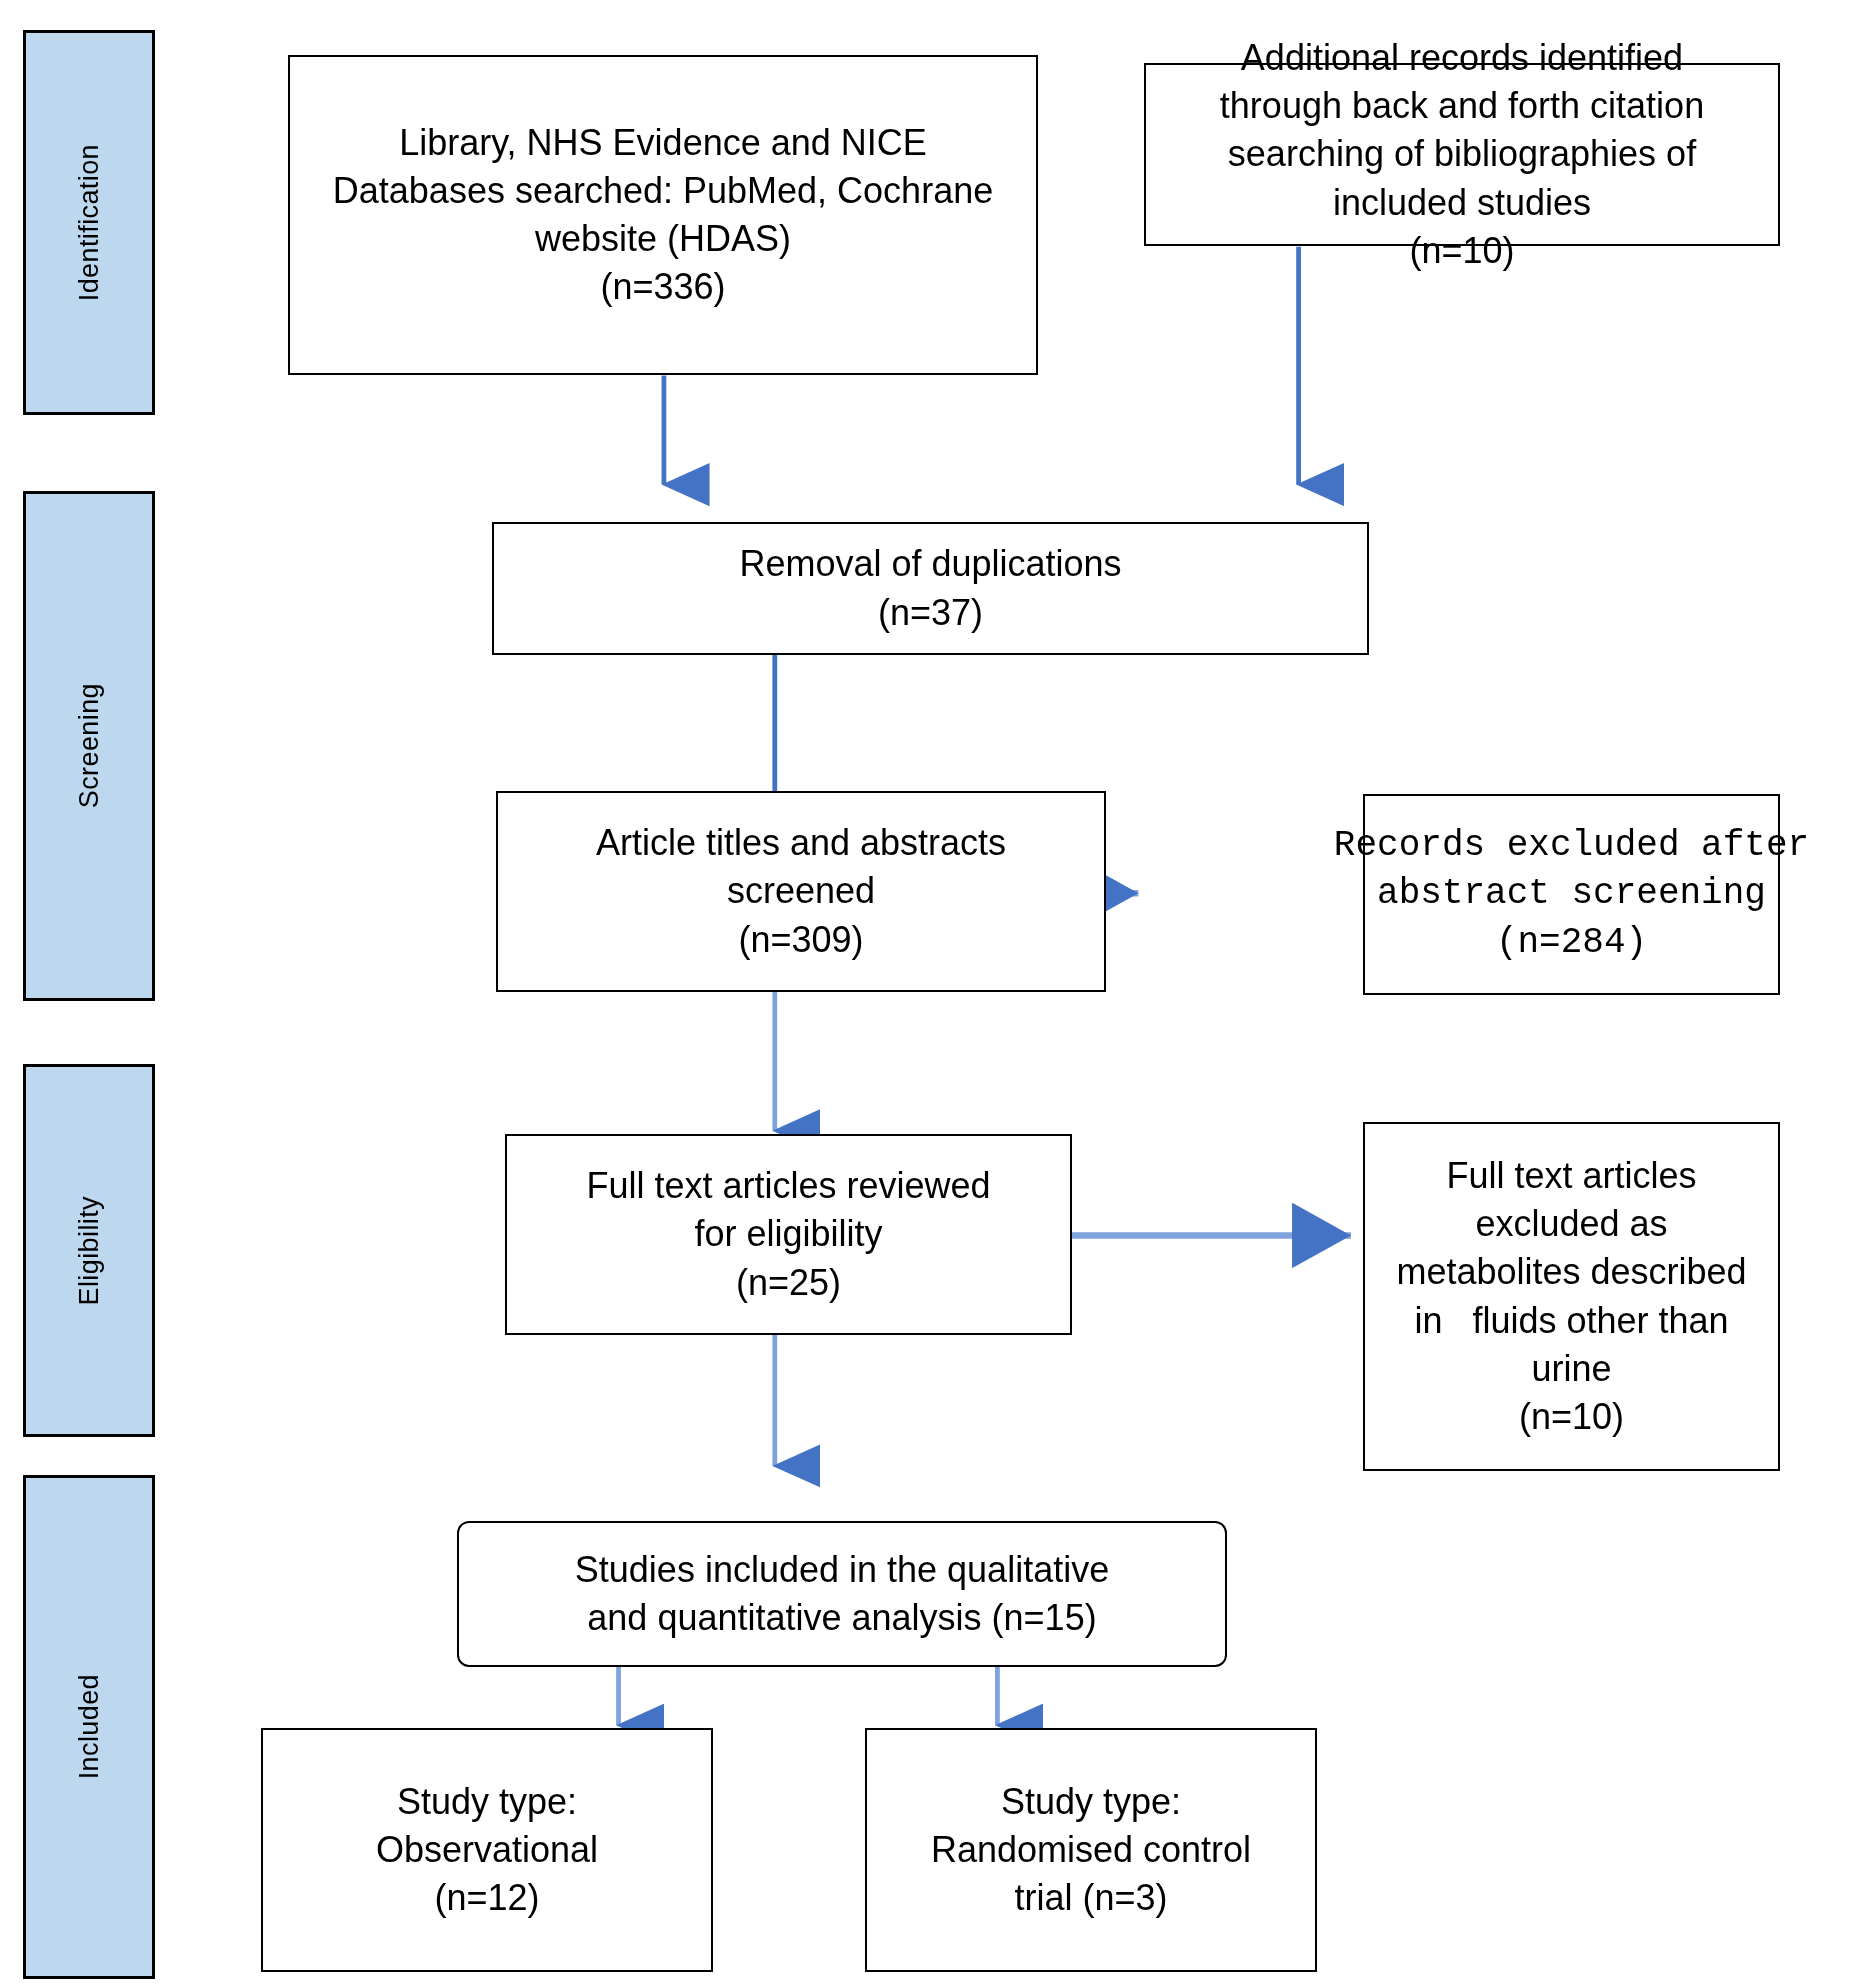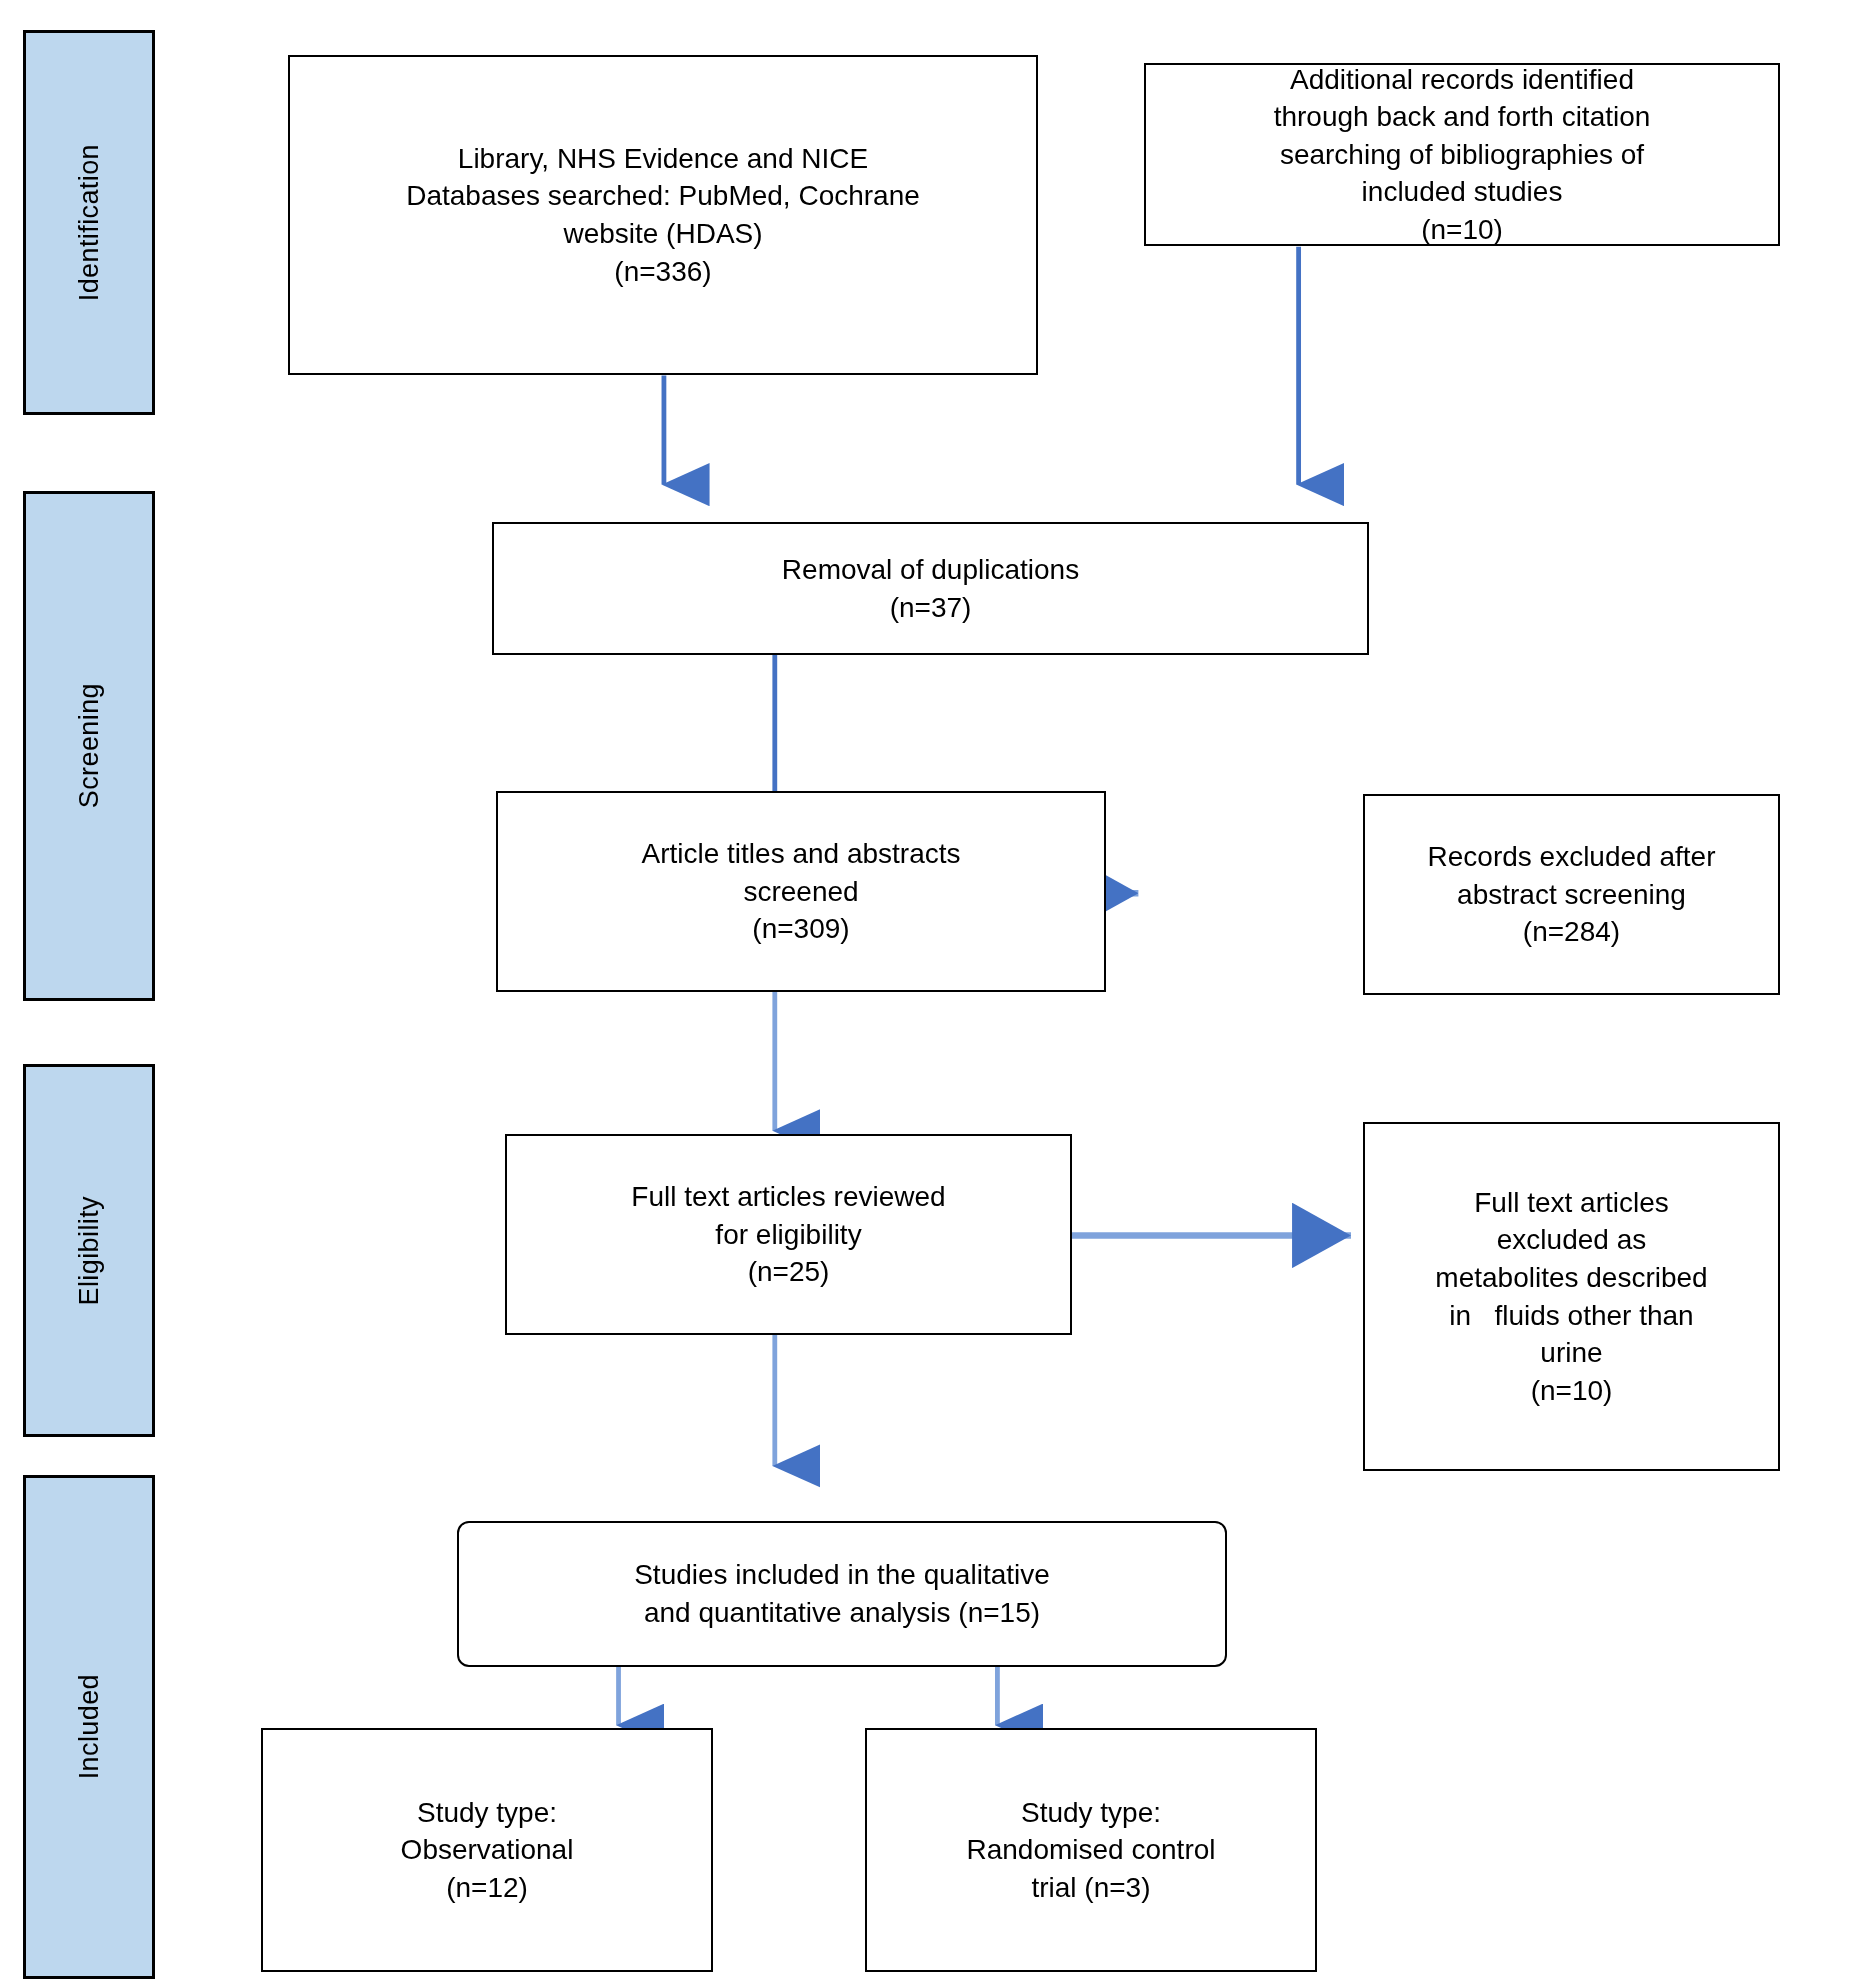--- a/index.html
+++ b/index.html
@@ -50,21 +50,21 @@
     border: 2.6px solid #000000;
     box-sizing: border-box;
     display: flex;
     flex-direction: column;
     align-items: center;
     justify-content: center;
     text-align: center;
     padding: 4.4px 9.6px;
   }
   .node .line {
-    font-size: 28px;
+    font-size: 36px;
     line-height: 1.34;
     white-space: pre;
     color: #000000;
   }
 
   
   #connectors {
     position: absolute;
     left: 0; top: 0;
     width: 1870px;
@@ -141,21 +141,21 @@
     <div class="line">Removal of duplications</div>
     <div class="line">(n=37)</div>
   </div>
 
   <div class="node" style="left:496px; top:791px; width:610px; height:201px;">
     <div class="line">Article titles and abstracts</div>
     <div class="line">screened</div>
     <div class="line">(n=309)</div>
   </div>
 
-  <div class="node" style="left:1363px; top:794px; width:417px; height:201px;">
+  <div class="node" style="left:1363px; top:794px; width:417px; height:201px;font-family:Liberation Mono, monospace;">
     <div class="line">Records excluded after</div>
     <div class="line">abstract screening</div>
     <div class="line">(n=284)</div>
   </div>
 
   <div class="node" style="left:492px; top:1134px; width:567px; height:201px;margin-left:13px;">
     <div class="line">Full text articles reviewed</div>
     <div class="line">for eligibility</div>
     <div class="line">(n=25)</div>
   </div>

